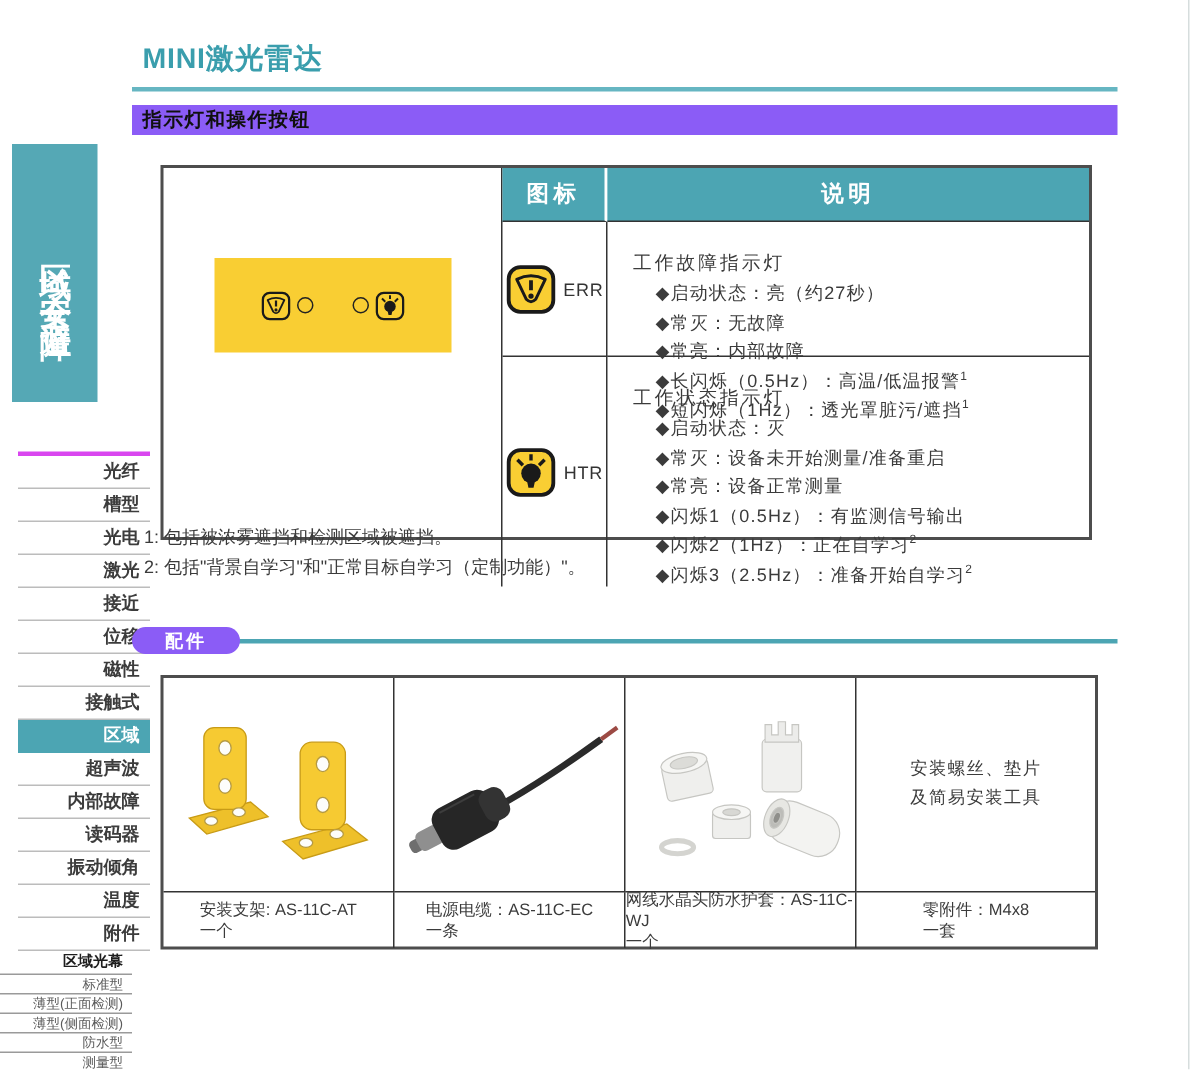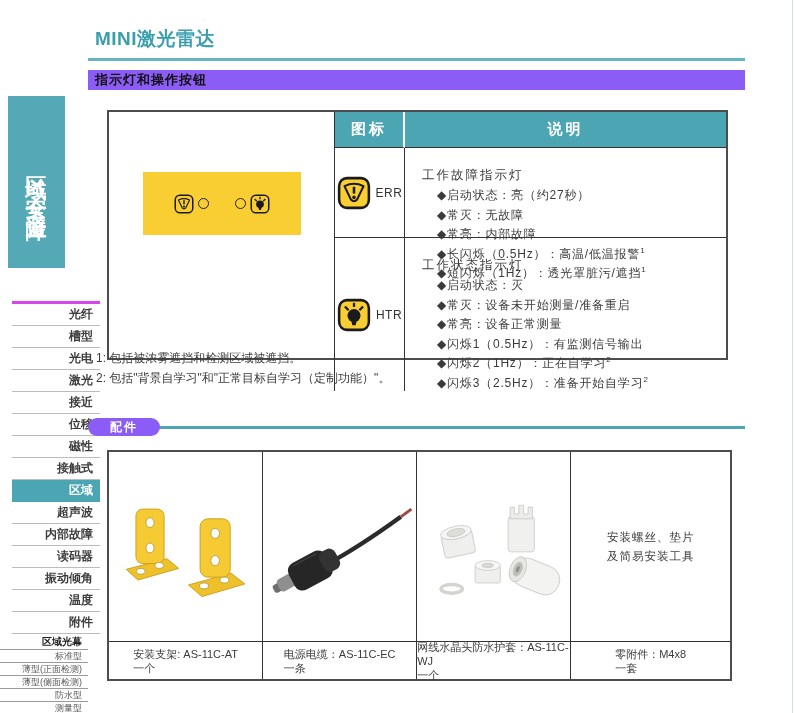--- a/index.html
+++ b/index.html
@@ -73,21 +73,21 @@
   
   .footnotes { left:96px; top:348px; font-size:12px; line-height:20px; color:#3b3b3b; }
 
   
   .acc-line { left:115px; top:426px; width:630px; height:3px; background:#4ca5b3; }
   .acc-pill {
     left:88px; top:418px; width:72px; height:18px; background:#8b5cf6; border-radius:10px;
     color:#fff; font-size:12px; font-weight:bold; letter-spacing:2px; text-align:center; line-height:18px;
   }
   .acc-table {
-    left:107px; top:450px; width:625px; height:231px; border:2px solid #4d4d4d;
+    left:107px; top:450px; width:625px; height:183px; border:2px solid #4d4d4d;
     display:grid; grid-template-columns:1fr 1fr 1fr 1.03fr; grid-template-rows:1fr 37px; background:#fff;
   }
   .acc-img { border-bottom:1.5px solid #333; display:flex; align-items:center; justify-content:center; }
   .acc-img.bdr, .acc-cap.bdr { border-right:1.5px solid #333; }
   .acc-cap { display:flex; flex-direction:column; justify-content:center; align-items:center; }
   .acc-cap .cap-inner { text-align:left; font-size:11px; line-height:14px; color:#3b3b3b; }
   .acc-body { text-align:center; font-size:11.5px; line-height:19px; color:#3b3b3b; letter-spacing:1px; }
 </style>
 </head>
 <body>

